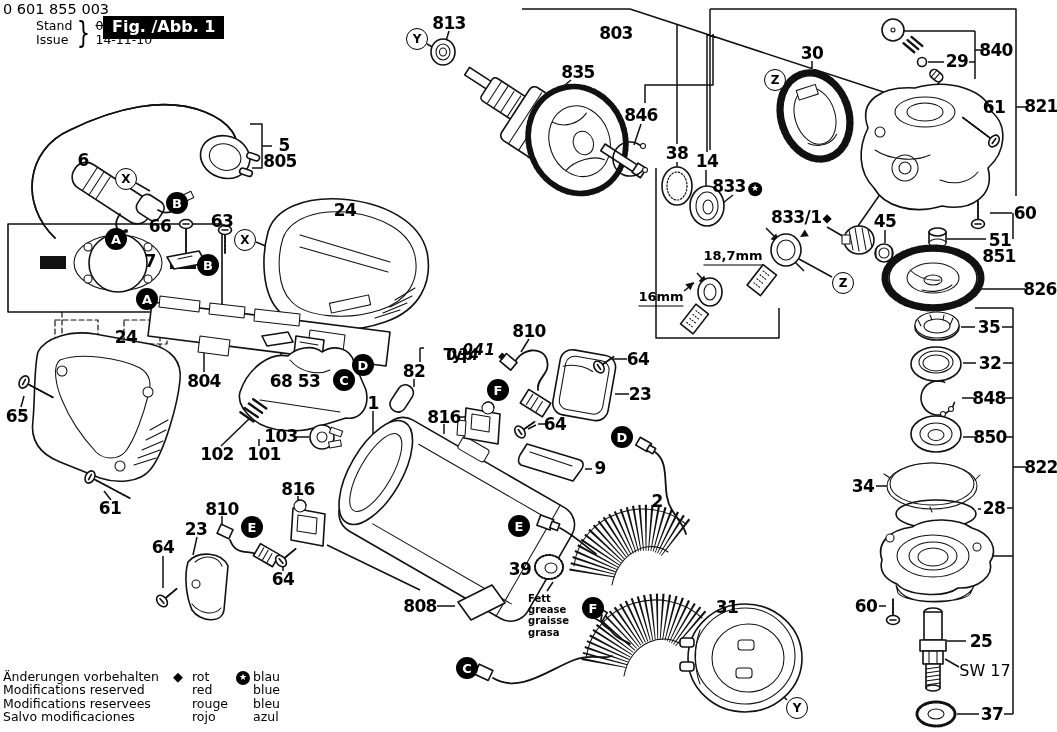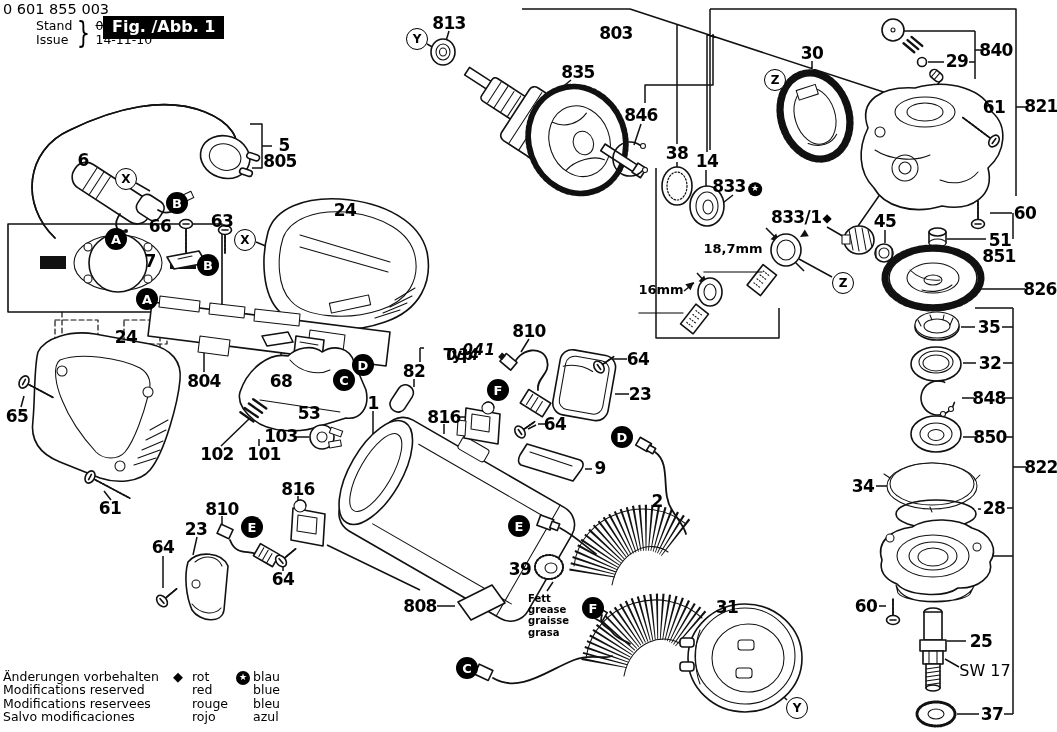--- a/index.html
+++ b/index.html
@@ -20,21 +20,21 @@
   .art .dots{stroke-width:1.1;stroke-dasharray:1 2}
   .art .dots2{stroke-width:2;stroke-dasharray:1 2.4}
   .art .dashl{stroke-width:1.2;stroke-dasharray:5 3}
   .art .coilw{stroke:#fff;stroke-width:46}
   .art .coil{stroke:#111;stroke-width:46;stroke-dasharray:1.5 3;stroke-linecap:butt}
   .art .spr{stroke-width:2.4}
   
   .lbl{position:absolute;transform:translate(-50%,-50%);font-size:17px;font-weight:bold;
        white-space:nowrap;letter-spacing:-0.6px;line-height:1}
   .lbl.halo{background:#fff;padding:0 2px}
-  .lbl.dim{font-size:13px;letter-spacing:0;border-bottom:1.5px solid #000;padding-bottom:17px}
+  .lbl.dim{font-size:13px;letter-spacing:0;border-bottom:1.5px solid #000;padding-bottom:3px}
   .lbl.sw{font-weight:normal;font-size:16px;letter-spacing:0}
   .lbl.typ{font-size:16px}
   .lbl.typi{font-style:italic;font-size:15px;letter-spacing:.5px}
   .lbl.note{font-weight:bold;font-size:10px;line-height:1.12;white-space:pre-line;transform:none;letter-spacing:0}
   .badge{display:inline-flex;width:14px;height:14px;border-radius:50%;background:#000;color:#fff;
          font-size:9px;align-items:center;justify-content:center;margin-left:2px;vertical-align:1px;font-weight:normal}
   .dia{font-size:12px;margin-left:1px;vertical-align:1px}
   .refpt{position:absolute;width:22px;height:22px;border-radius:50%;transform:translate(-50%,-50%);
          display:flex;align-items:center;justify-content:center;font-weight:bold;box-sizing:border-box;font-size:13px}
   .refpt.f{background:#000;color:#fff}
@@ -571,21 +571,21 @@
       <div class="lbl" style="left: 284px; top: 145px;">5</div>
       <div class="lbl" style="left: 280px; top: 161px;">805</div>
       <div class="lbl" style="left: 83px; top: 160px;">6</div>
       <div class="lbl" style="left: 160px; top: 226px;">66</div>
       <div class="lbl" style="left: 222px; top: 221px;">63</div>
       <div class="lbl" style="left: 150px; top: 261px;">7</div>
       <div class="lbl" style="left: 345px; top: 210px;">24</div>
       <div class="lbl" style="left: 126px; top: 337px;">24</div>
       <div class="lbl" style="left: 204px; top: 381px;">804</div>
       <div class="lbl" style="left: 281px; top: 381px;">68</div>
-      <div class="lbl" style="left: 309px; top: 381px; margin-top: 32px;">53</div>
+      <div class="lbl" style="left: 309px; top: 381px;">53</div>
       <div class="lbl" style="left: 414px; top: 371px;">82</div>
       <div class="lbl typ" style="left: 430px; top: 355px; margin-left: 28px;">Typ</div>
       <div class="lbl typi" style="left: 463px; top: 355px;">034</div>
       <div class="lbl typi" style="left: 463px; top: 350px; padding-left: 32px;">041</div>
       <div class="lbl" style="left: 373px; top: 403px;">1</div>
       <div class="lbl" style="left: 281px; top: 436px;">103</div>
       <div class="lbl" style="left: 217px; top: 454px;">102</div>
       <div class="lbl" style="left: 257px; top: 454px; margin-left: 7px;">101</div>
       <div class="lbl" style="left: 17px; top: 416px;">65</div>
       <div class="lbl" style="left: 110px; top: 508px;">61</div>

